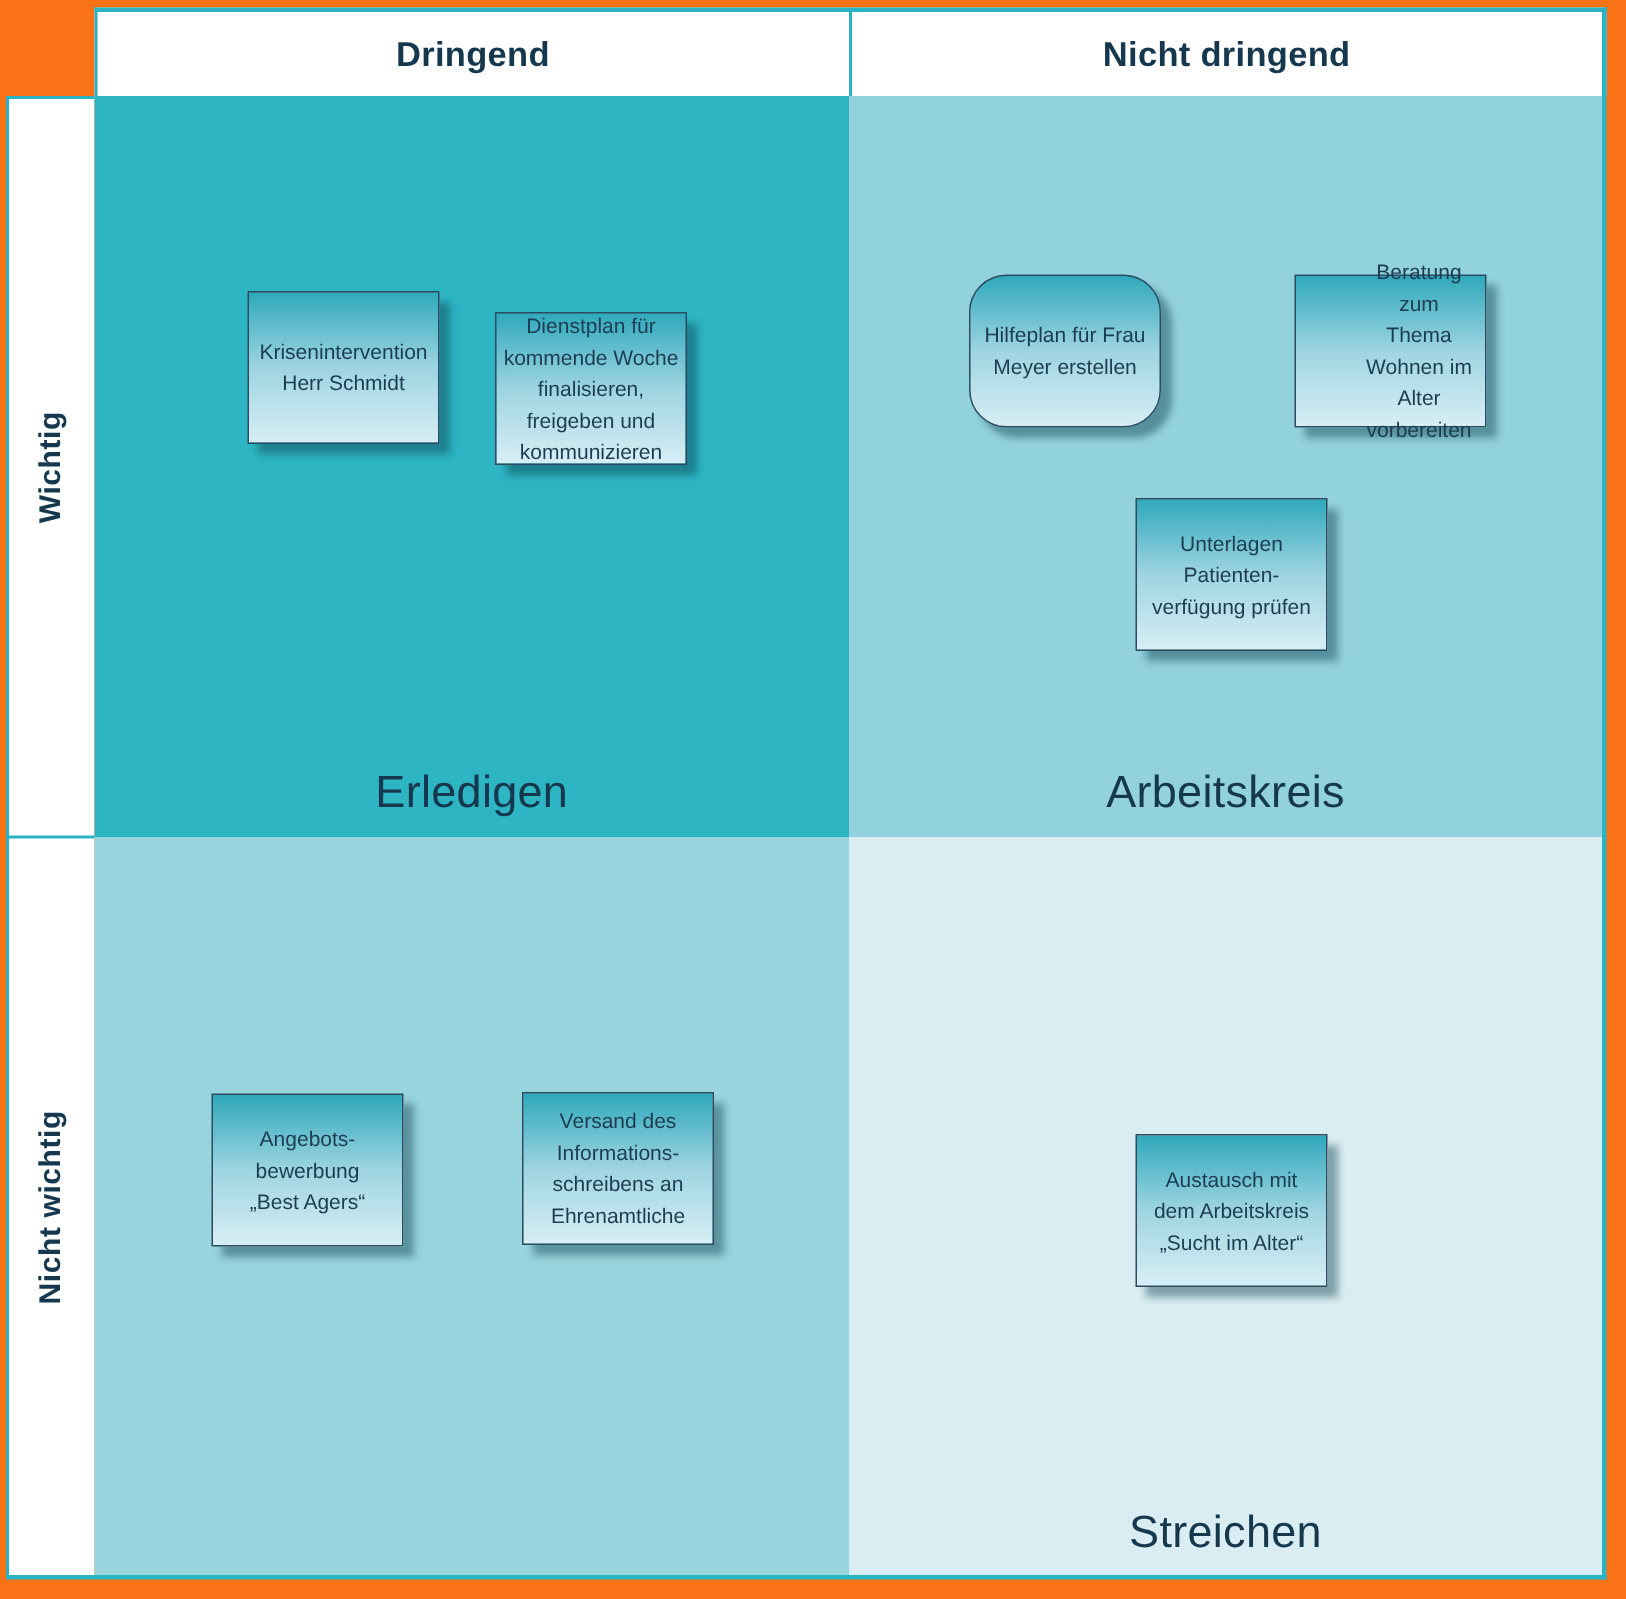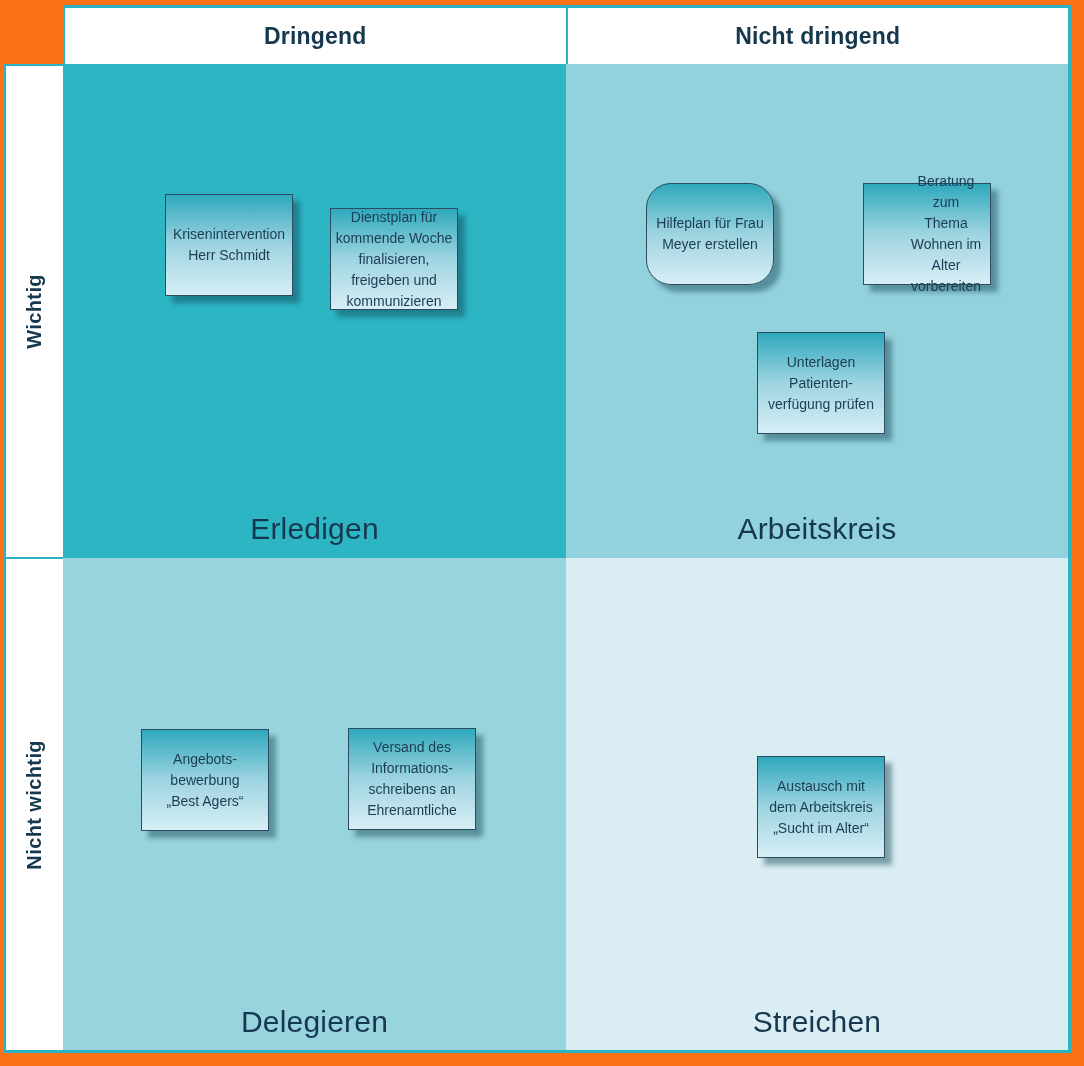--- a/index.html
+++ b/index.html
@@ -171,21 +171,20 @@
 Thema Wohnen im
 Alter vorbereiten</span>
         </div>
         <div class="note" style="left: 191px; top: 268px;">
           <span class="note-text">Unterlagen
 Patienten-
 verfügung prüfen</span>
         </div>
       </div>
     <div class="quadrant" data-quadrant="2" style="background: rgb(152, 212, 221);">
-      <div class="quadrant-label">Delegieren</div>
     <div class="note" style="left: 285px; top: 170px;">
           <span class="note-text">Versand des
 Informations-
 schreibens an
 Ehrenamtliche</span>
         </div>
         <div class="note" style="left: 78px; top: 171px;">
           <span class="note-text">Angebots-
 bewerbung
 „Best Agers“</span>

